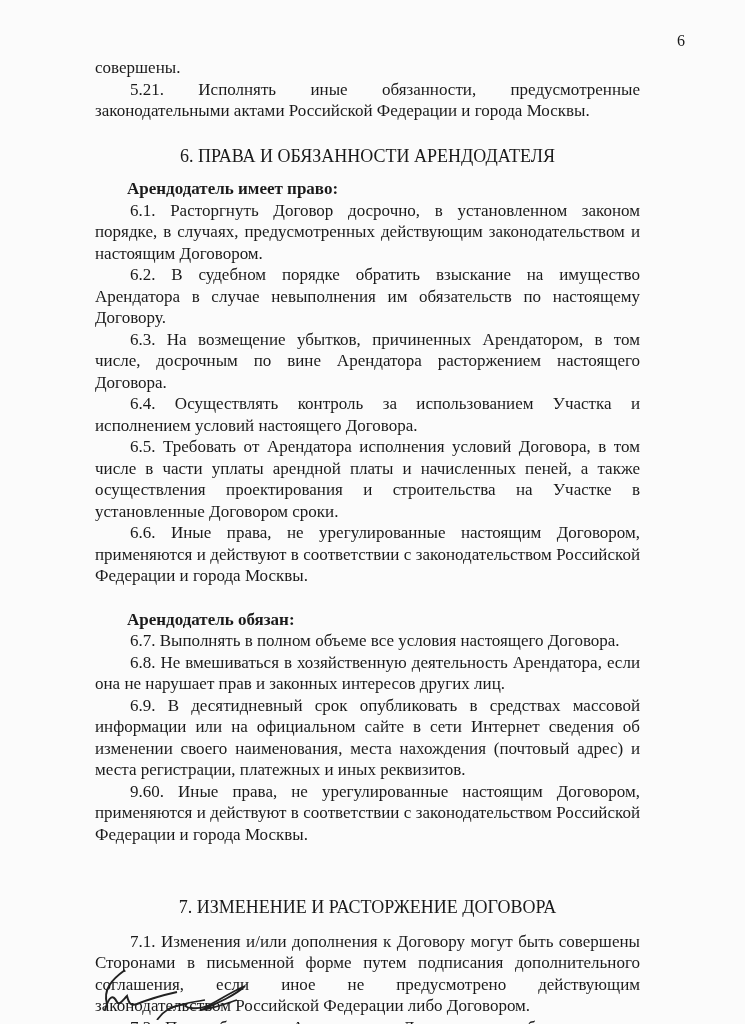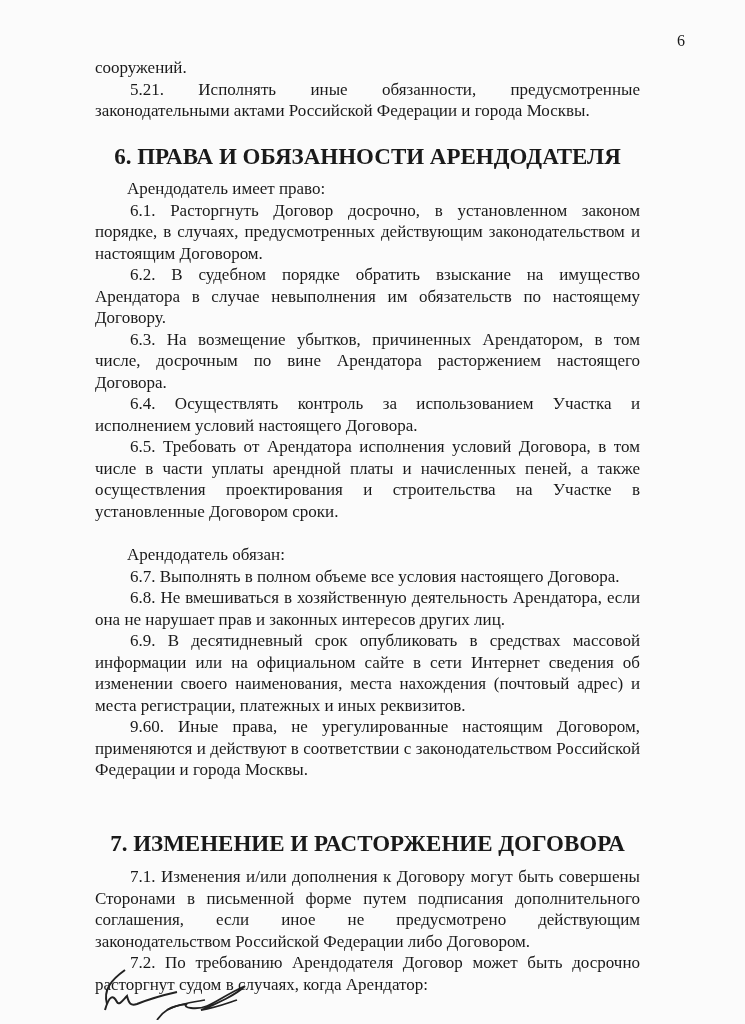--- a/index.html
+++ b/index.html
@@ -2,43 +2,44 @@
 <html><head>
 <meta charset="utf-8">
 <style>
   html, body { margin: 0; padding: 0; background: #fbfbfb; }
   body { width: 745px; height: 1024px; position: relative; overflow: hidden;
     font-family: "Liberation Serif", "DejaVu Serif", serif; color: #1a1a1a; }
   .page-number { position: absolute; top: 32px; left: 677px; font-size: 16px; }
   .content { position: absolute; left: 95px; top: 57px; width: 545px; font-size: 17px; line-height: 21.5px; }
   p { margin: 0; text-align: justify; }
   .indent { text-indent: 35px; }
-  .heading { font-weight: bold; text-align: center; font-size: 23px; margin: 0; }
+  .heading { font-weight: normal; text-align: center; font-size: 18px; margin: 0; }
   .h6 { margin-top: 24px; margin-bottom: 11px; }
   .h7 { margin-top: 52px; margin-bottom: 12px; }
-  .subheading { font-weight: normal; text-indent: 32px; }
+  .subheading { font-weight: bold; text-indent: 32px; }
   .gap { height: 22px; }
   .signature { position: absolute; left: 97px; top: 960px; width: 200px; height: 60px; }
 </style>
 </head>
 <body>
 
 <div class="page-number">6</div>
 
 <div class="content">
-  <p>сооружений.</p>
+  <p>совершены.</p>
   <p class="indent">5.21. Исполнять иные обязанности, предусмотренные законодательными актами Российской Федерации и города Москвы.</p>
 
   <h2 class="heading h6">6. ПРАВА И ОБЯЗАННОСТИ АРЕНДОДАТЕЛЯ</h2>
   <p class="subheading">Арендодатель имеет право:</p>
   <p class="indent">6.1. Расторгнуть Договор досрочно, в установленном законом порядке, в случаях, предусмотренных действующим законодательством и настоящим Договором.</p>
   <p class="indent">6.2. В судебном порядке обратить взыскание на имущество Арендатора в случае невыполнения им обязательств по настоящему Договору.</p>
   <p class="indent">6.3. На возмещение убытков, причиненных Арендатором, в том числе, досрочным по вине Арендатора расторжением настоящего Договора.</p>
   <p class="indent">6.4. Осуществлять контроль за использованием Участка и исполнением условий настоящего Договора.</p>
   <p class="indent">6.5. Требовать от Арендатора исполнения условий Договора, в том числе в части уплаты арендной платы и начисленных пеней, а также осуществления проектирования и строительства на Участке в установленные Договором сроки.</p>
+  <p class="indent">6.6. Иные права, не урегулированные настоящим Договором, применяются и действуют в соответствии с законодательством Российской Федерации и города Москвы.</p>
 
   <div class="gap"></div>
 
   <p class="subheading">Арендодатель обязан:</p>
   <p class="indent">6.7. Выполнять в полном объеме все условия настоящего Договора.</p>
   <p class="indent">6.8. Не вмешиваться в хозяйственную деятельность Арендатора, если она не нарушает прав и законных интересов других лиц.</p>
   <p class="indent">6.9. В десятидневный срок опубликовать в средствах массовой информации или на официальном сайте в сети Интернет  сведения об изменении своего наименования, места нахождения (почтовый адрес) и места регистрации, платежных и иных реквизитов.</p>
   <p class="indent">9.60. Иные права, не урегулированные настоящим Договором, применяются и действуют в соответствии с законодательством Российской Федерации и города Москвы.</p>
 
   <h2 class="heading h7">7. ИЗМЕНЕНИЕ И РАСТОРЖЕНИЕ ДОГОВОРА</h2>

